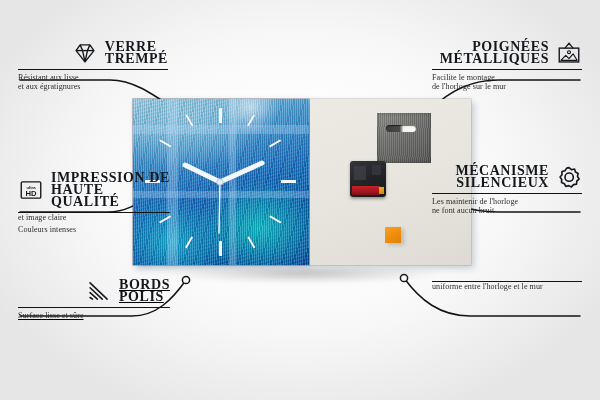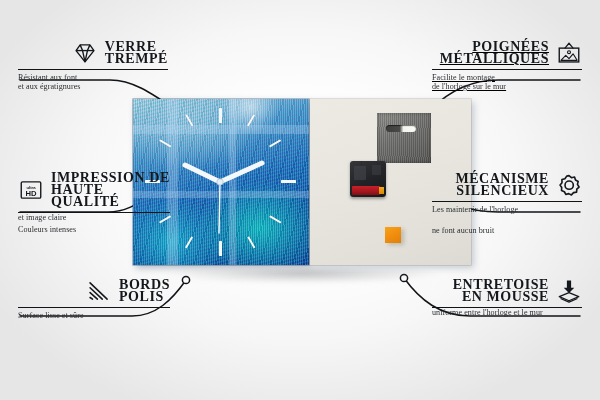--- a/index.html
+++ b/index.html
@@ -34,23 +34,23 @@
     font-size:8.1px;line-height:9.6px;color:#2a2d30;margin-top:2.5px;
     letter-spacing:.05px;
   }
   .feat.left .sub{text-align:left;}
   .feat.right .sub{text-align:left;}
   .ico{flex:0 0 auto;width:26px;height:26px;display:block;}
 
   
   #f-verre   {left:18px; top:40px;  width:150px;}
   #f-impr    {left:18px; top:172px; width:152px;}
-  #f-bords   {left:18px; top:278px; width:152px;}
-  #f-poign   {left:432px;top:40px;  width:150px;text-decoration:underline;}
-  #f-meca    {left:432px;top:172px; width:150px;}
+  #f-bords   {left:18px; top:278px; width:152px;text-decoration:underline;}
+  #f-poign   {left:432px;top:40px;  width:150px;}
+  #f-meca    {left:432px;top:164px; width:150px;}
   #f-entre   {left:432px;top:278px; width:150px;}
 
   
   #photo{
     position:absolute;left:133px;top:99px;width:338px;height:180px;
   }
   #shadow{
     position:absolute;left:126px;top:268px;width:356px;height:26px;
     background:radial-gradient(ellipse 50% 50% at 50% 22%, rgba(90,92,96,.36) 0%, rgba(120,122,126,.16) 45%, rgba(255,255,255,0) 78%);
     filter:blur(2.2px);
@@ -209,21 +209,21 @@
             <path d="M10 6 L13 13 L16 27"></path>
             <path d="M22 6 L19 13 L16 27"></path>
         </g>
       </svg>
       <div>
         <div class="ttl"><span>VERRE</span></div>
         <div class="ttl"><span>TREMPÉ</span></div>
       </div>
     </div>
     <div class="rule"></div>
-    <div class="sub">Résistant aux font</div>
+    <div class="sub">Résistant aux lisse</div>
     <div class="sub" style="margin-top:0;">et aux égratignures</div>
   </div>
 
   <div class="feat left" id="f-impr">
     <div class="row">
       <svg class="ico" viewBox="0 0 32 32">
         <rect x="4" y="6" width="24" height="20" rx="1.5" fill="none" stroke="#14181c" stroke-width="1.7"></rect>
         <text x="16" y="14.2" font-family="Liberation Sans, sans-serif" font-size="5.2" font-weight="700" text-anchor="middle" fill="#14181c">ultra</text>
         <text x="16" y="23" font-family="Liberation Sans, sans-serif" font-size="9.4" font-weight="700" text-anchor="middle" fill="#14181c">HD</text>
       </svg>
@@ -284,32 +284,21 @@
         <g fill="none" stroke="#14181c" stroke-width="2" stroke-linejoin="round">
           <path d="M16 4.5 L19 7 L22.8 6.2 L24 9.8 L27.3 11.6 L26.4 15.3 L28.4 18.5 L25.6 21 L25.3 24.8
                    L21.6 25.4 L19 28.2 L15.6 26.6 L12.1 27.6 L10.3 24.3 L6.8 22.9 L7 19.1 L5 16 L7.4 13.1
                    L7.3 9.3 L11 8.2 L13.2 5.1 Z"></path>
           <circle cx="16.2" cy="16.2" r="5.1"></circle>
         </g>
       </svg>
     </div>
     <div class="rule"></div>
     <div class="sub">Les maintenir de l'horloge</div>
-    <div class="sub" style="margin-top:12px;">ne font aucun bruit</div>
+    <div class="sub" style="margin-top:0;">ne font aucun bruit</div>
   </div>
 
   <div class="feat right" id="f-entre">
-    <div class="row" style="justify-content:flex-end;">
-      <div>
-        <div class="ttl" style="text-align:right;"><span>ENTRETOISE</span></div>
-        <div class="ttl" style="text-align:right;"><span>EN MOUSSE</span></div>
-      </div>
-      <svg class="ico" viewBox="0 0 32 32">
-        <path d="M13.4 3 H18.6 V12 H22.5 L16 18.5 L9.5 12 H13.4 Z" fill="#14181c"></path>
-        <path d="M16 18 L28 23 L16 28 L4 23 Z" fill="none" stroke="#14181c" stroke-width="1.6" stroke-linejoin="round"></path>
-        <path d="M5.6 25.2 L16 29.6 L26.4 25.2" fill="none" stroke="#14181c" stroke-width="1.6" stroke-linejoin="round"></path>
-      </svg>
-    </div>
     <div class="rule"></div>
     <div class="sub" style="margin-top:0;">uniforme entre l'horloge et le mur</div>
   </div>
 
 </div>
 
 </body></html>

